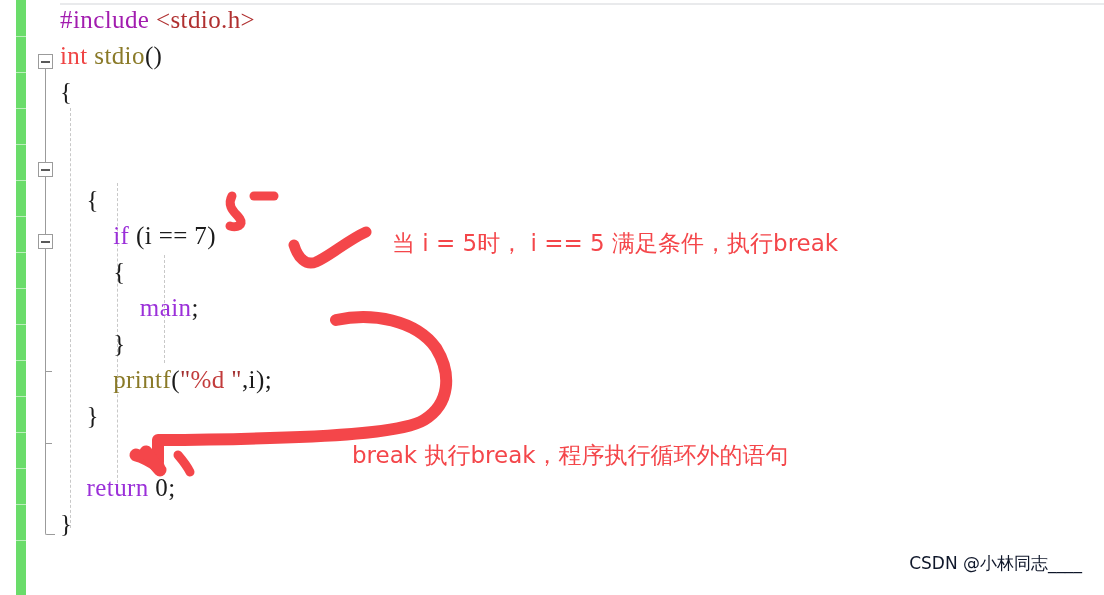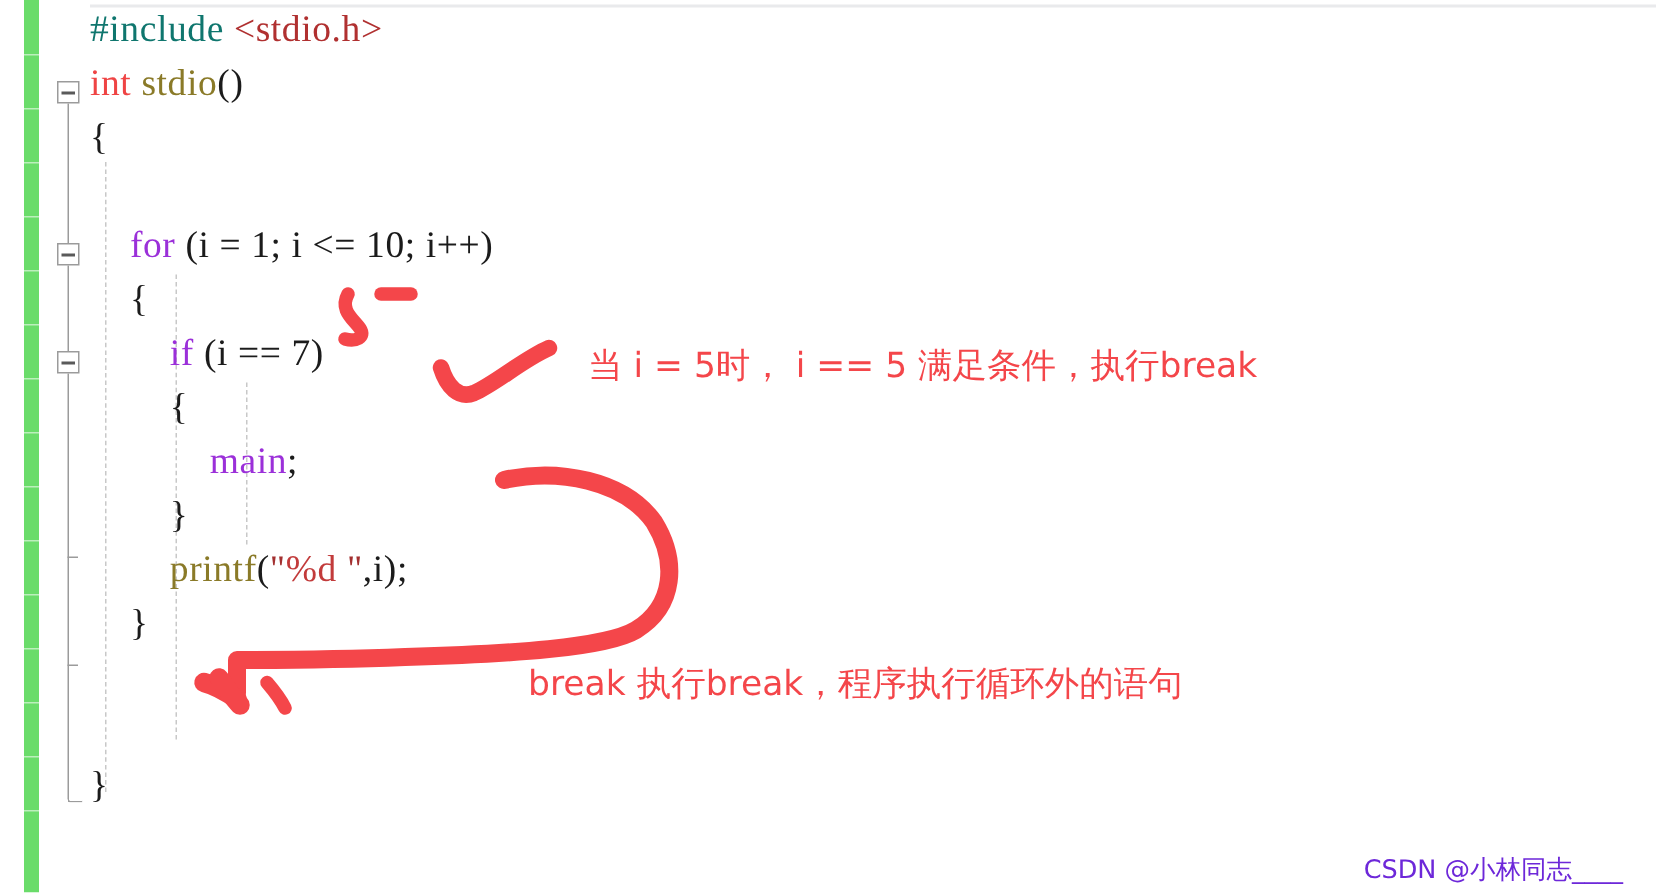--- a/index.html
+++ b/index.html
@@ -114,21 +114,21 @@
     height: 36px;
     line-height: 36px;
     font-family: "Liberation Serif", "DejaVu Serif", serif;
     font-size: 25px;
     white-space: pre;
     color: #1b1b1b;
     letter-spacing: .4px;
   }
   .kw      { color: #9b30d9; }   
   .type    { color: #ef4444; }   
-  .pp      { color: #0f766e; }   
+  .pp      { color: #a21caf; }   
   .inc     { color: #b03030; }   
   .fn      { color: #8a7a28; }   
   .str     { color: #a33030; }   
   .fmt     { color: #c23b3b; }   
   .var     { color: #1b1b1b; }
   .brace   { color: #1b1b1b; }
 
   
   #ink {
     position: absolute;
@@ -144,22 +144,22 @@
     font-family: "DejaVu Sans", "Liberation Sans", sans-serif;
     font-size: 23px;
     white-space: nowrap;
     font-weight: 500;
   }
 
   
   #watermark {
     position: absolute;
     right: 22px;
-    bottom: 4px;
-    color: #6d28d9;
+    bottom: 20px;
+    color: #0f172a;
     font-family: "DejaVu Sans", "Liberation Sans", sans-serif;
     font-size: 17px;
     white-space: nowrap;
   }
 </style>
 </head>
 <body>
 
 <div id="editor">
 
@@ -201,29 +201,29 @@
   </div>
 
   <div class="indent-guide" style="left:70px; top:108px; height:420px"></div>
   <div class="indent-guide" style="left:117px; top:183px; height:310px"></div>
   <div class="indent-guide" style="left:164px; top:255px; height:108px"></div>
 
   <div id="code">
       <div class="ln" style="top: 2px; left: 60px;"><span class="pp">#include </span><span class="inc">&lt;stdio.h&gt;</span></div>
       <div class="ln" style="top: 38px; left: 60px;"><span class="type">int</span><span class="var"> </span><span class="fn">stdio</span><span class="brace">()</span></div>
       <div class="ln" style="top: 74px; left: 60px;"><span class="brace">{</span></div>
-      <div class="ln" style="top: 146px; left: 60px;"><span class="var">    </span><span class="kw">for</span><span class="var"> (i = 1; i &lt;= 10; i++)</span></div>
       <div class="ln" style="top: 182px; left: 60px;"><span class="var">    </span><span class="brace">{</span></div>
       <div class="ln" style="top: 218px; left: 60px;"><span class="var">        </span><span class="kw">if</span><span class="var"> (i == 7)</span></div>
       <div class="ln" style="top: 254px; left: 60px;"><span class="var">        </span><span class="brace">{</span></div>
       <div class="ln" style="top: 290px; left: 60px;"><span class="var">            </span><span class="kw">main</span><span class="var">;</span></div>
       <div class="ln" style="top: 326px; left: 60px;"><span class="var">        </span><span class="brace">}</span></div>
       <div class="ln" style="top: 362px; left: 60px;"><span class="var">        </span><span class="fn">printf</span><span class="var">(</span><span class="str">"</span><span class="fmt">%d</span><span class="str"> "</span><span class="var">,i);</span></div>
       <div class="ln" style="top: 398px; left: 60px;"><span class="var">    </span><span class="brace">}</span></div>
       <div class="ln" style="top: 434px; left: 60px;"><span class="var"></span></div>
+      <div class="ln" style="top: 470px; left: 60px;"><span class="var">    </span><span class="kw">return</span><span class="var"> 0;</span></div>
       <div class="ln" style="top: 506px; left: 60px;"><span class="brace">}</span></div>
     </div>
 
 </div>
 
 <svg id="ink" viewBox="0 0 1104 595">
 
   <path d="M232 196 C 226 207, 236 213, 240 219 C 244 225, 237 228, 230 226" fill="none" stroke="#f4464a" stroke-width="9" stroke-linecap="round" stroke-linejoin="round"></path>
   <path d="M254 196 L 274 196" fill="none" stroke="#f4464a" stroke-width="9" stroke-linecap="round"></path>
 

